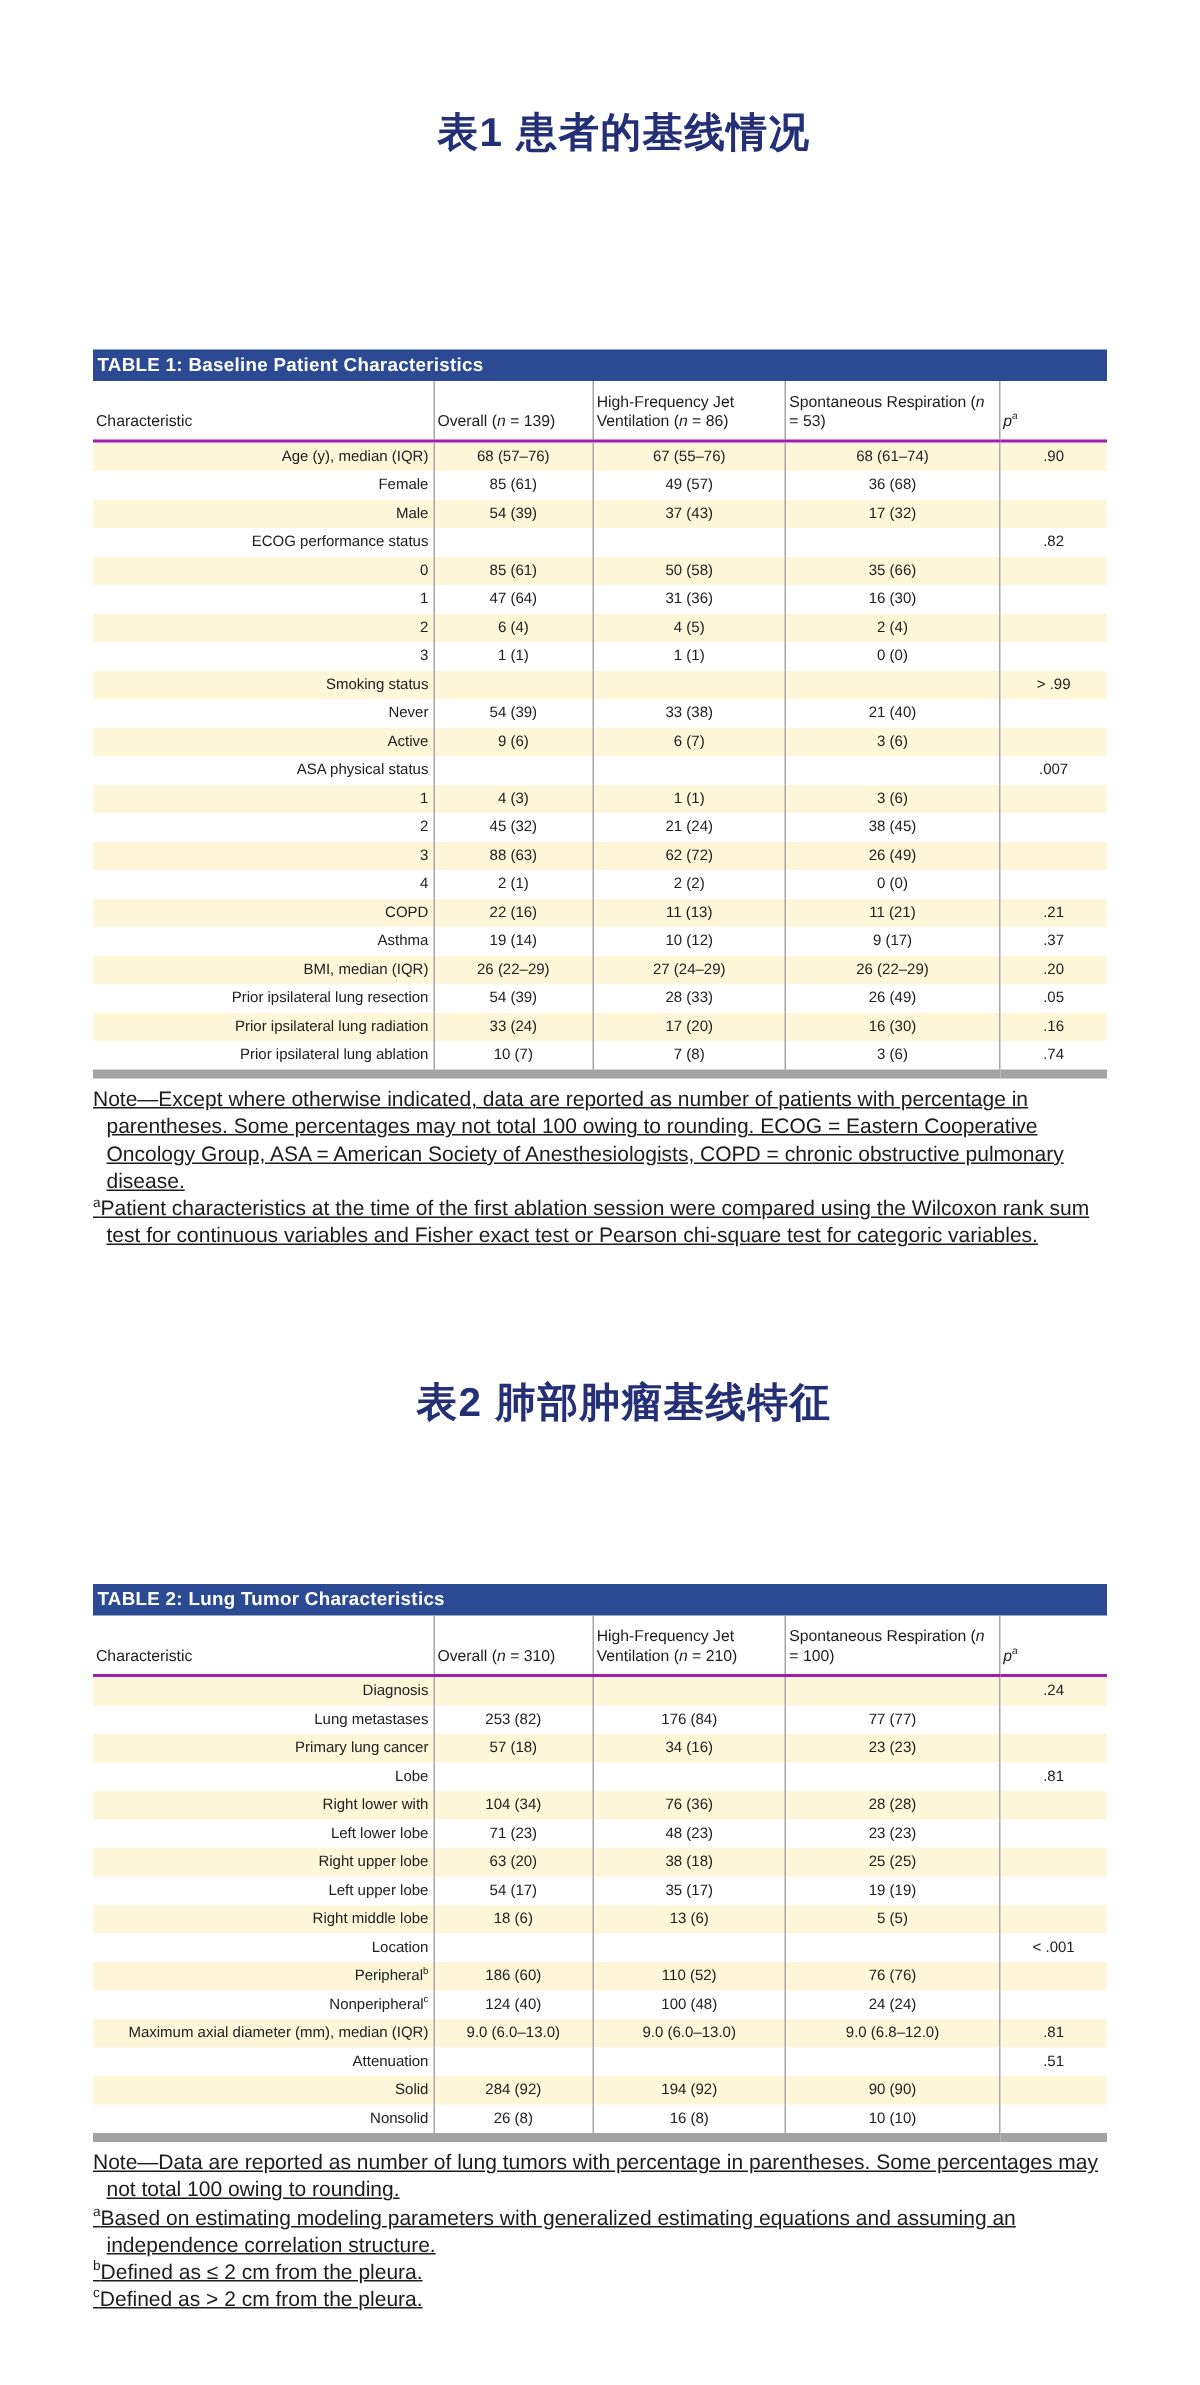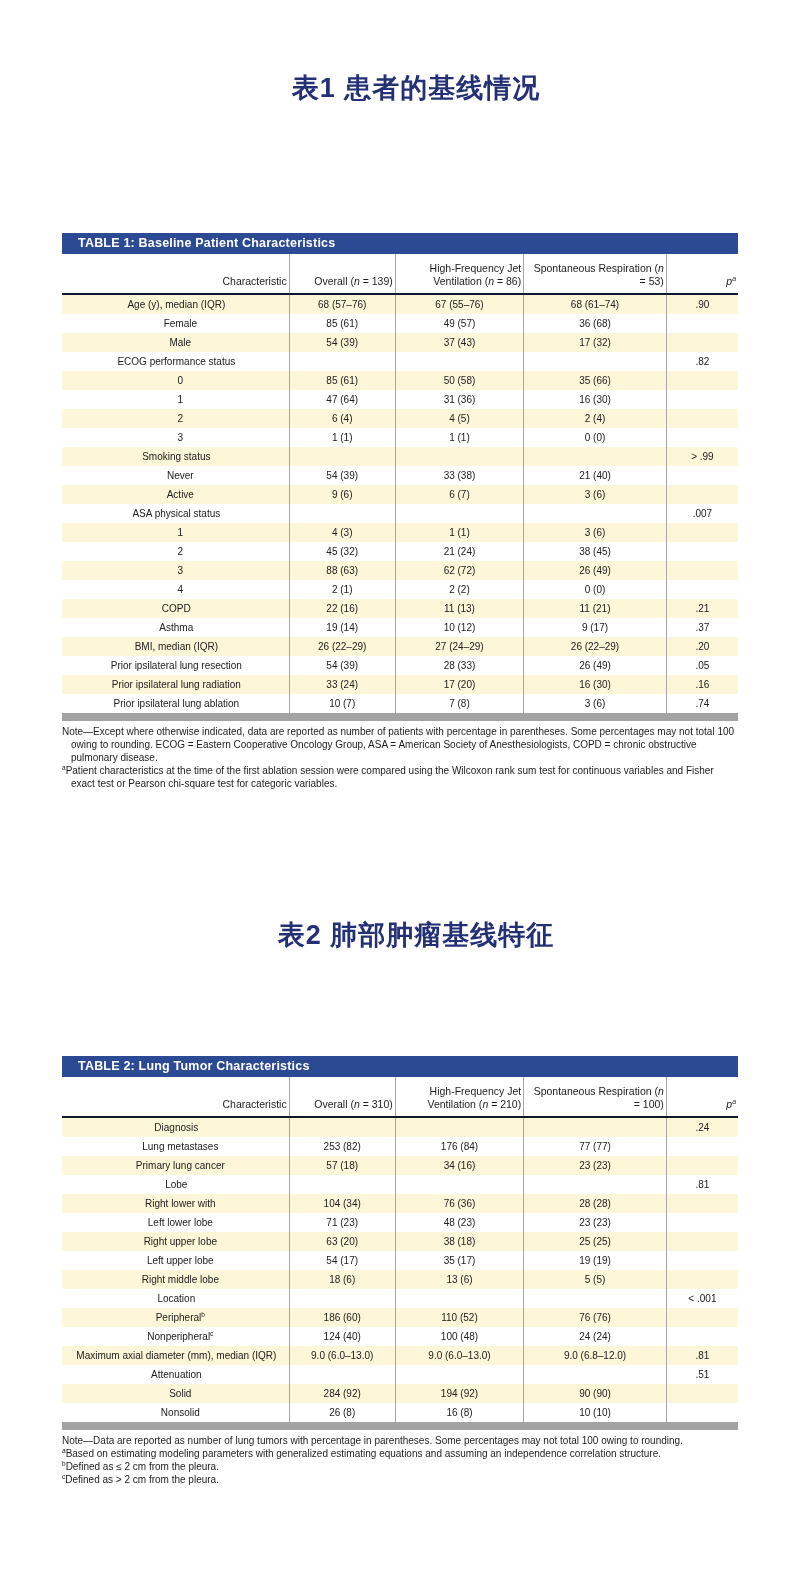--- a/index.html
+++ b/index.html
@@ -10,40 +10,40 @@
   }
   .cn-title{
     position:absolute;left:16px;width:100%;margin:0;text-align:center;
     font-size:27px;font-weight:bold;letter-spacing:1px;
     color:var(--title,#233076);
     font-family:"Liberation Sans","DejaVu Sans",sans-serif;
   }
   .tablewrap{position:absolute;left:62px;width:676px;}
   .tbar{
     background:var(--bar,#2c4a94);color:#ffffff;font-weight:bold;
-    font-size:12.5px;line-height:13px;padding:4px 4px 4px 16px;letter-spacing:.2px;
+    font-size:12.5px;line-height:13px;padding:4px 4px 4px 3px;letter-spacing:.2px;
   }
   table{width:100%;border-collapse:collapse;table-layout:fixed;}
   thead th{
     font-weight:normal;font-size:10.5px;line-height:1.25;color:#1c1c1c;
-    text-align:right;vertical-align:bottom;
-    padding:8px 2px 5px 2px;border-bottom:2px solid #0f172a;
+    text-align:left;vertical-align:bottom;
+    padding:8px 2px 5px 2px;border-bottom:2px solid #a21caf;
   }
   thead th.pcol{font-style:italic;}
   th + th, td + td{border-left:1px solid #a6a6a6;}
   tbody td{
     font-size:10px;height:19px;padding:0 3px;color:#202020;
     vertical-align:middle;text-align:center;line-height:1.15;
     overflow:hidden;white-space:nowrap;
   }
-  tbody td.lbl{text-align:center;padding-left:5px;}
+  tbody td.lbl{text-align:right;padding-left:5px;}
   tbody td.lbl.ind{padding-left:13px;}
   tbody tr:nth-child(odd){background:var(--zebra,#fdf6d8);}
-  tbody tr:last-child td{border-bottom:8px solid #a3a3a3;}
-  .notes{margin-top:4px;font-size:10px;line-height:1.3;color:#1c1c1c;}
+  tbody tr:last-child td{border-bottom:6px solid #a3a3a3;}
+  .notes{margin-top:4px;font-size:14px;line-height:1.3;color:#1c1c1c;text-decoration:underline;}
   .notes p{margin:0;padding-left:9px;text-indent:-9px;}
   sup{font-size:65%;line-height:0;}
   i{font-style:italic;}
 </style>
 </head>
 <body>
 
 <div>
   <h1 class="cn-title" style="top:70px">表1 患者的基线情况</h1>
 

